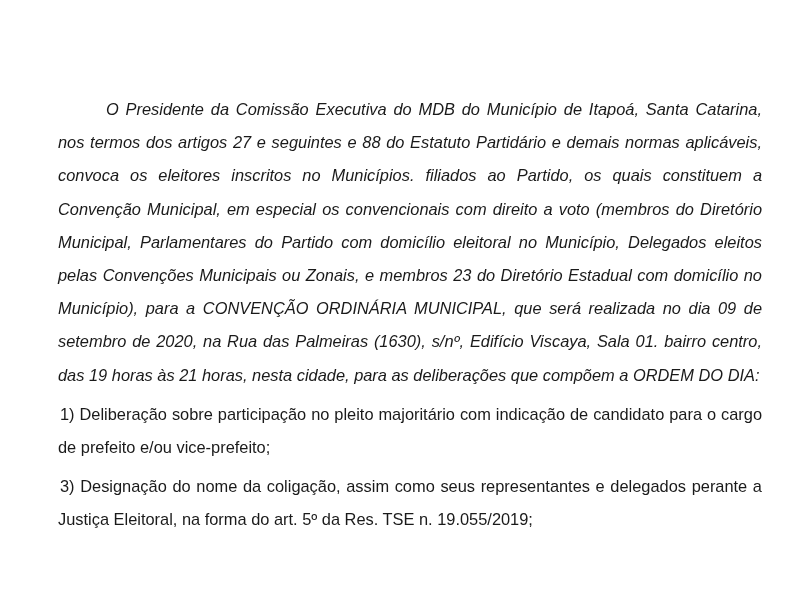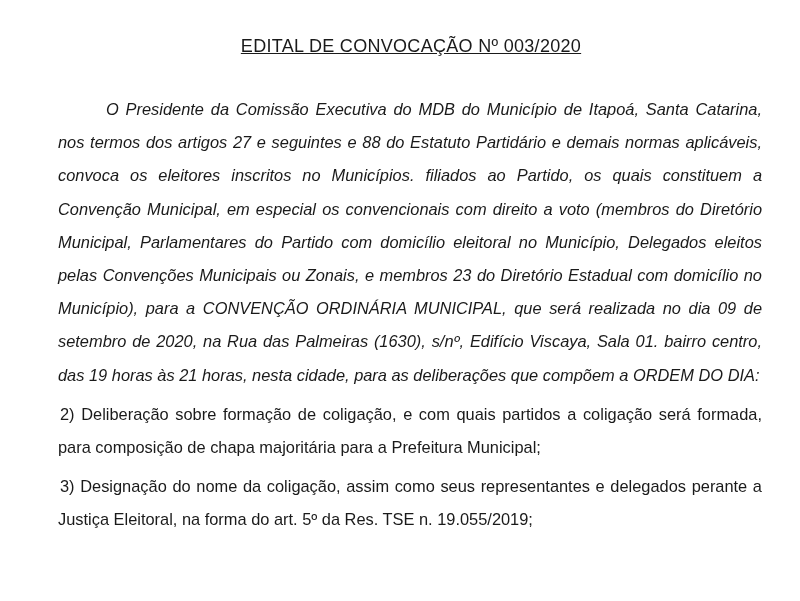--- a/index.html
+++ b/index.html
@@ -22,29 +22,28 @@
   .para.indent { text-indent:48px; }
   .item { margin:0; text-align:justify; text-align-last:left; }
   .item .num { padding-left:2px; }
   .items { margin-top:6px; }
   .items .item + .item { margin-top:6px; }
 </style>
 </head>
 <body>
 
 <div class="page">
-  <div class="title">EDITAL DE CONVOCAÇÃO Nº 003/2020</div>
 
   <div class="body-text">
     <p class="para indent">O Presidente da Comissão Executiva do MDB do Município de Itapoá, Santa Catarina, nos termos dos artigos 27 e seguintes e 88 do Estatuto Partidário e demais normas aplicáveis, convoca os eleitores inscritos no Municípios. filiados ao Partido, os quais constituem a Convenção Municipal, em especial os convencionais com direito a voto (membros do Diretório Municipal, Parlamentares do Partido com domicílio eleitoral no Município, Delegados eleitos pelas Convenções Municipais ou Zonais, e membros 23 do Diretório Estadual com domicílio no Município), para a CONVENÇÃO ORDINÁRIA MUNICIPAL, que será realizada no dia 09 de setembro de 2020, na Rua das Palmeiras (1630), s/nº, Edifício Viscaya, Sala 01. bairro centro, das 19 horas às 21 horas, nesta cidade, para as deliberações que compõem a ORDEM DO DIA:</p>
 
     <div class="items">
       <p class="item">
-        <span class="num">2)</span>
-        <span>Deliberação sobre formação de coligação, e com quais partidos a coligação será formada, para composição de chapa majoritária para a Prefeitura Municipal;</span>
+        <span class="num">1)</span>
+        <span>Deliberação sobre participação no pleito majoritário com indicação de candidato para o cargo de prefeito e/ou vice-prefeito;</span>
       </p>
       <p class="item">
         <span class="num">3)</span>
         <span>Designação do nome da coligação, assim como seus representantes e delegados perante a Justiça Eleitoral, na forma do art. 5º da Res. TSE n. 19.055/2019;</span>
       </p>
     </div>
   </div>
 </div>
 
 </body></html>

